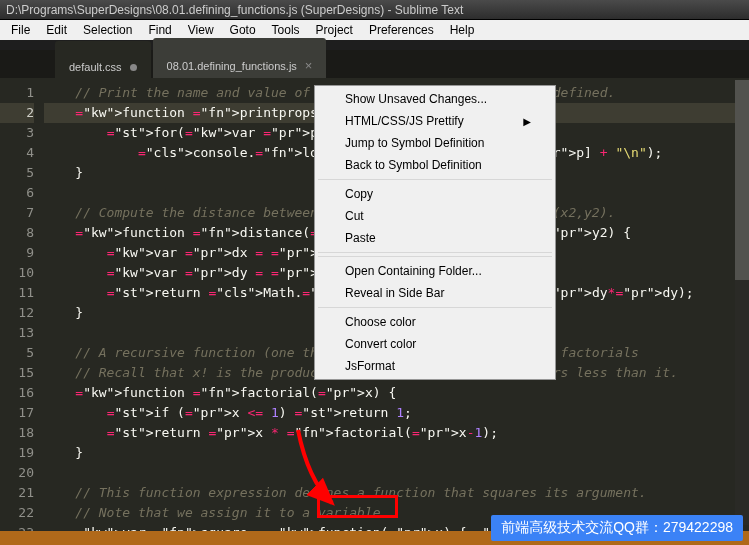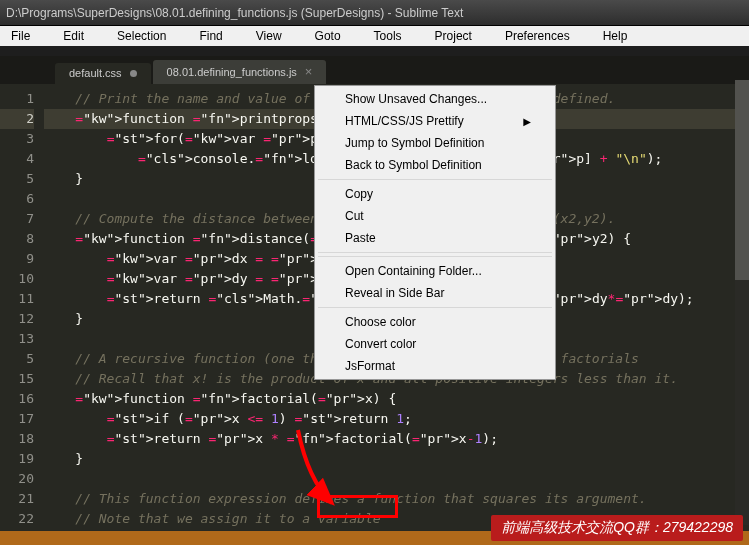--- a/index.html
+++ b/index.html
@@ -1,22 +1,22 @@
 <!DOCTYPE html>
 <html><head>
 <meta charset="utf-8">
 <style>
 * { margin: 0; padding: 0; box-sizing: border-box; }
 body { font-family: Consolas, Monaco, monospace; font-size: 13px; background: #272822; width: 749px; height: 545px; overflow: hidden; position: relative; }
-.titlebar { background: linear-gradient(#4a4a4a, #2d2d2d); height: 26px; display: flex; align-items: center; padding-left: 6px; color: #ccc; font-family: "Segoe UI", Tahoma, sans-serif; font-size: 12px; border-bottom: 1px solid #000; }
-.menubar { background: #f0f0f0; height: 20px; display: flex; align-items: center; padding: 0 4px; font-family: "Segoe UI", Tahoma, sans-serif; font-size: 12px; gap: 19px; }
+.titlebar { background: linear-gradient(#4a4a4a, #2d2d2d); height: 20px; display: flex; align-items: center; padding-left: 6px; color: #ccc; font-family: "Segoe UI", Tahoma, sans-serif; font-size: 12px; border-bottom: 1px solid #000; }
+.menubar { background: #f0f0f0; height: 20px; display: flex; align-items: center; padding: 0 4px; font-family: "Segoe UI", Tahoma, sans-serif; font-size: 12px; gap: 2px; }
 .menubar span { padding: 2px 7px; cursor: default; }
 .toolbar-gap { background: #1e1e1e; height: 10px; }
 .tabbar { background: #1a1a17; height: 28px; display: flex; align-items: flex-end; padding-left: 55px; gap: 0; }
-.tab { background: #272822; color: #ccc; padding: 4px 14px 5px 14px; font-family: "Segoe UI", Tahoma, sans-serif; font-size: 11px; border-radius: 3px 3px 0 0; margin-right: 2px; display: flex; align-items: center; gap: 8px; }
+.tab { background: #272822; color: #ccc; padding: 20px 14px 5px 14px; font-family: "Segoe UI", Tahoma, sans-serif; font-size: 11px; border-radius: 3px 3px 0 0; margin-right: 2px; display: flex; align-items: center; gap: 8px; }
 .tab.active { background: #3c3d38; }
 .tab .dot { width: 7px; height: 7px; border-radius: 50%; background: #888; display: inline-block; }
 .tab .close { color: #888; font-size: 13px; }
 .editor { display: flex; height: 451px; position: relative; }
 .gutter { background: #272822; color: #90908a; width: 44px; text-align: right; padding-right: 10px; padding-top: 5px; font-size: 13px; line-height: 20px; user-select: none; }
 .gutter div.cl { background: #3e3d32; color: #d0d0c8; }
 .code { flex: 1; background: #272822; padding-top: 5px; font-size: 13px; line-height: 20px; white-space: pre; color: #f8f8f2; }
 .code .cl { background: #3e3d32; display: block; width: 100%; }
 .cm { color: #75715e; font-style: italic; }
 .op { color: #f92672; }
@@ -24,21 +24,21 @@
 .str { color: #e6db74; }
 .cursor-mark { border: 1px solid #f8f8f2; padding: 0 1px; }
 .ctxmenu { position: absolute; left: 314px; top: 85px; width: 242px; background: #f0f0f0; border: 1px solid #979797; z-index: 10; font-family: "Microsoft YaHei", "Segoe UI", sans-serif; font-size: 12px; padding: 2px; }
 .ctxmenu .mi { padding: 4px 22px 4px 28px; color: #000; cursor: default; display: flex; justify-content: space-between; align-items: center; }
 .ctxmenu .mi.disabled { color: #888; }
 .ctxmenu .sep { height: 1px; background: #d7d7d7; margin: 3px 1px; }
 .ctxmenu .arrow { font-size: 10px; }
 .hl-box { position: absolute; border: 3px solid #ff0000; left: 317px; top: 495px; width: 81px; height: 23px; z-index: 11; }
 .arrow-svg { position: absolute; left: 290px; top: 425px; z-index: 12; pointer-events: none; }
 .footer { position: absolute; bottom: 0; left: 0; right: 0; height: 14px; background: #b0691a; }
-.footer-badge { position: absolute; bottom: 4px; right: 6px; background: #b91c1c; color: #fff; font-family: "Microsoft YaHei", SimHei, sans-serif; font-size: 14px; padding: 4px 10px; border-radius: 2px; z-index: 20; font-style: italic; }
+.footer-badge { position: absolute; bottom: 4px; right: 6px; background: #3b82f6; color: #fff; font-family: "Microsoft YaHei", SimHei, sans-serif; font-size: 14px; padding: 4px 10px; border-radius: 2px; z-index: 20; }
 .scrollbar { position: absolute; right: 0; top: 80px; width: 14px; height: 445px; background: #2a2a26; }
 .scrollbar .thumb { background: #52524e; height: 200px; margin-top: 0; }
 </style>
 </head>
 <body>
 
 <div class="titlebar">
     <span>D:\Programs\SuperDesigns\08.01.defining_functions.js (SuperDesigns) - Sublime Text</span>
   </div>
 

